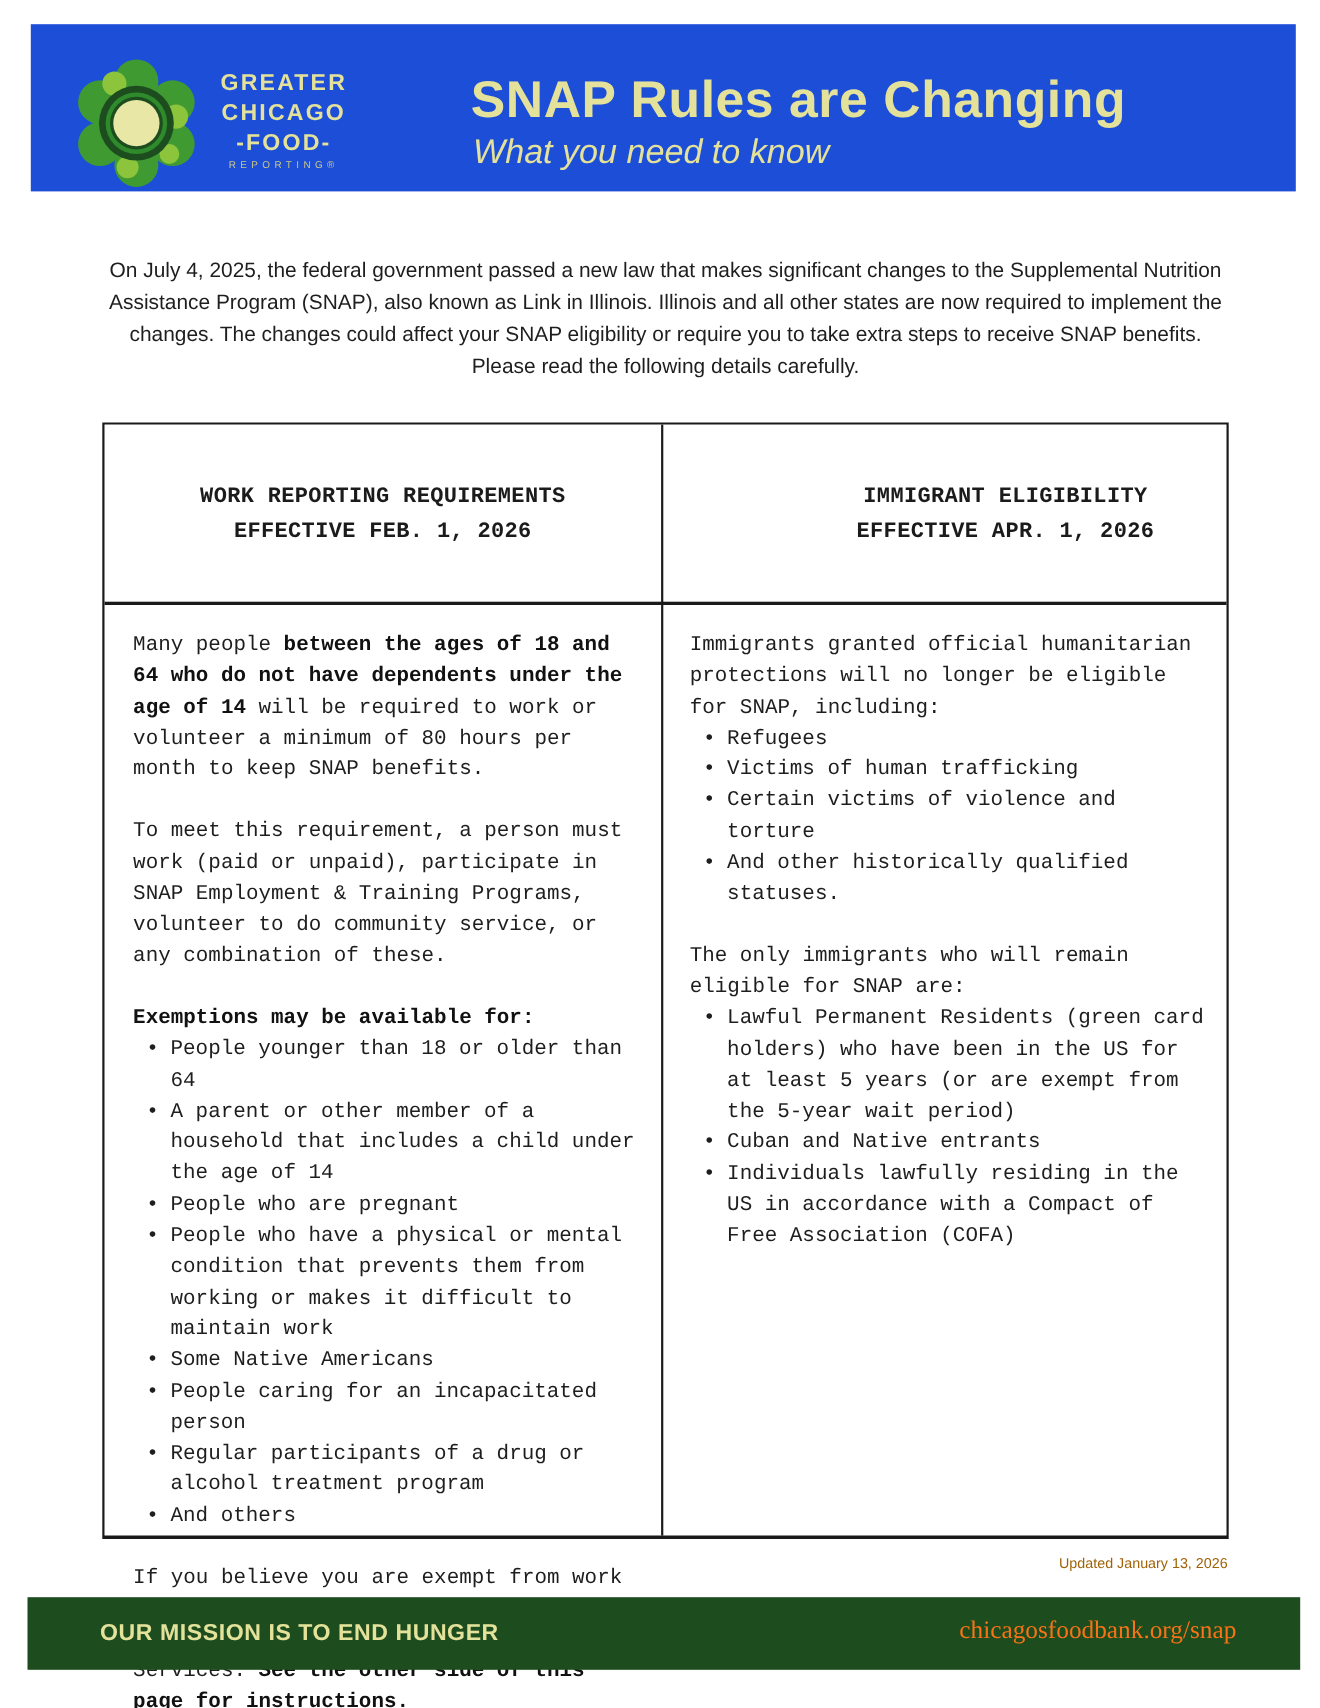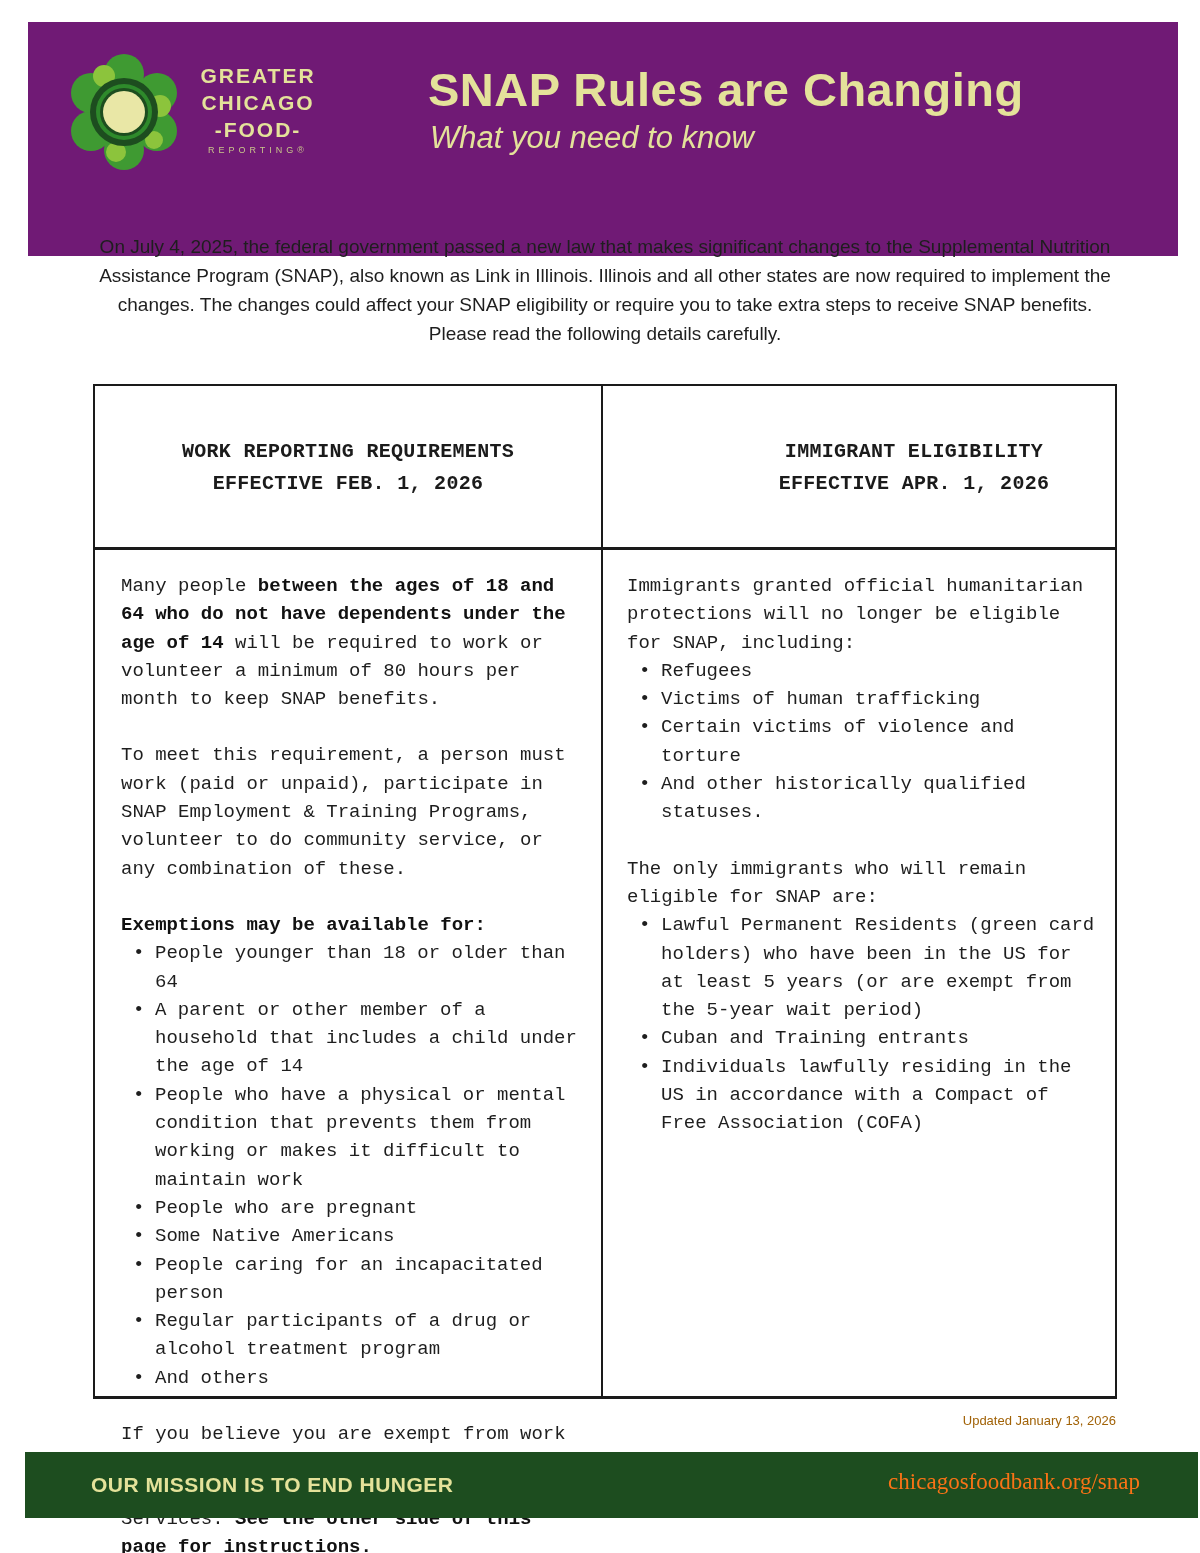--- a/index.html
+++ b/index.html
@@ -1,21 +1,21 @@
 <!DOCTYPE html>
 <html><head>
 <meta charset="utf-8">
 <style>
   html, body { margin: 0; padding: 0; background: #ffffff; }
   body { width: 1200px; height: 1553px; position: relative; overflow: hidden;
          font-family: "Liberation Sans", "DejaVu Sans", sans-serif; color: #1b1b1b; }
 
   
-  .header { position: absolute; left: 28px; top: 22px; width: 1150px; height: 234px;
-            background: #701a75; }
+  .header { position: absolute; left: 28px; top: 22px; width: 1150px; height: 152px;
+            background: #1d4ed8; }
   .logo { position: absolute; left: 36px; top: 30px; width: 120px; height: 120px; }
   .logo-text { position: absolute; left: 160px; top: 40px; width: 140px; text-align: center;
                color: #e4e29a; font-weight: bold; letter-spacing: 2px; }
   .logo-text .l1, .logo-text .l2, .logo-text .l3 { display: block; font-size: 21px; line-height: 27px; }
   .logo-text .l4 { display: block; font-size: 9px; letter-spacing: 4px; font-weight: normal;
                    margin-top: 2px; color: #c9c78a; }
   .title { position: absolute; left: 400px; top: 40px; color: #e4e29a; font-size: 47px;
            font-weight: bold; letter-spacing: 0.5px; white-space: nowrap; }
   .subtitle { position: absolute; left: 402px; top: 98px; color: #e4e29a; font-size: 31px;
               font-style: italic; white-space: nowrap; }
@@ -41,21 +41,21 @@
   .cell .gap { height: 28px; }
   .cell b { font-weight: bold; color: #111; }
   .cell ul { margin: 0; padding: 0; list-style: none; }
   .cell li { position: relative; padding-left: 34px; }
   .cell li::before { content: "\2022"; position: absolute; left: 12px; top: 0; }
 
   .updated { position: absolute; right: 84px; top: 1413px; font-size: 13px; color: #a16207; }
 
   
   .footer { position: absolute; left: 25px; top: 1452px; width: 1157px; height: 66px;
-            background: #1d4d1f; padding-left: 16px; }
+            background: #1d4d1f; }
   .mission { position: absolute; left: 66px; top: 21px; color: #e4e29a; font-size: 21px;
              font-weight: bold; letter-spacing: 0.5px; white-space: nowrap; }
   .site { position: absolute; right: 58px; top: 17px; color: #f97316; font-size: 23px; white-space: nowrap; font-family: Liberation Serif, serif; }
 </style>
 </head>
 <body>
 
 <div class="header">
   <div class="logo">
     <svg width="120" height="120" viewBox="0 0 120 120">
@@ -108,22 +108,22 @@
 
   <div class="cell left">
     <p><span>Many people </span><b>between the ages of 18 and 64 who do not have dependents under the age of 14</b><span> will be required to work or volunteer a minimum of 80 hours per month to keep SNAP benefits.</span></p>
     <div class="gap"></div>
     <p>To meet this requirement, a person must work (paid or unpaid), participate in SNAP Employment &amp; Training Programs, volunteer to do community service, or any combination of these.</p>
     <div class="gap"></div>
     <p><b>Exemptions may be available for:</b></p>
     <ul>
       <li>People younger than 18 or older than 64</li>
       <li>A parent or other member of a household that includes a child under the age of 14</li>
+      <li>People who are pregnant</li>
       <li>People who have a physical or mental condition that prevents them from working or makes it difficult to maintain work</li>
-      <li>People who are pregnant</li>
       <li>Some Native Americans</li>
       <li>People caring for an incapacitated person</li>
       <li>Regular participants of a drug or alcohol treatment program</li>
       <li>And others</li>
     </ul>
     <div class="gap"></div>
     <p><span>If you believe you are exempt from work reporting requirements, please check with the Illinois Department of Human Services. </span><b>See the other side of this page for instructions.</b></p>
   </div>
 
   <div class="cell right">
@@ -131,21 +131,21 @@
     <ul>
       <li>Refugees</li>
       <li>Victims of human trafficking</li>
       <li>Certain victims of violence and torture</li>
       <li>And other historically qualified statuses.</li>
     </ul>
     <div class="gap"></div>
     <p>The only immigrants who will remain eligible for SNAP are:</p>
     <ul>
       <li>Lawful Permanent Residents (green card holders) who have been in the US for at least 5 years (or are exempt from the 5-year wait period)</li>
-      <li>Cuban and Training entrants</li>
+      <li>Cuban and Native entrants</li>
       <li>Individuals lawfully residing in the US in accordance with a Compact of Free Association (COFA)</li>
     </ul>
   </div>
 </div>
 
 <div class="updated">Updated January 13, 2026</div>
 
 <div class="footer">
   <div class="mission">OUR MISSION IS TO END HUNGER</div>
   <div class="site">chicagosfoodbank.org/snap</div>

